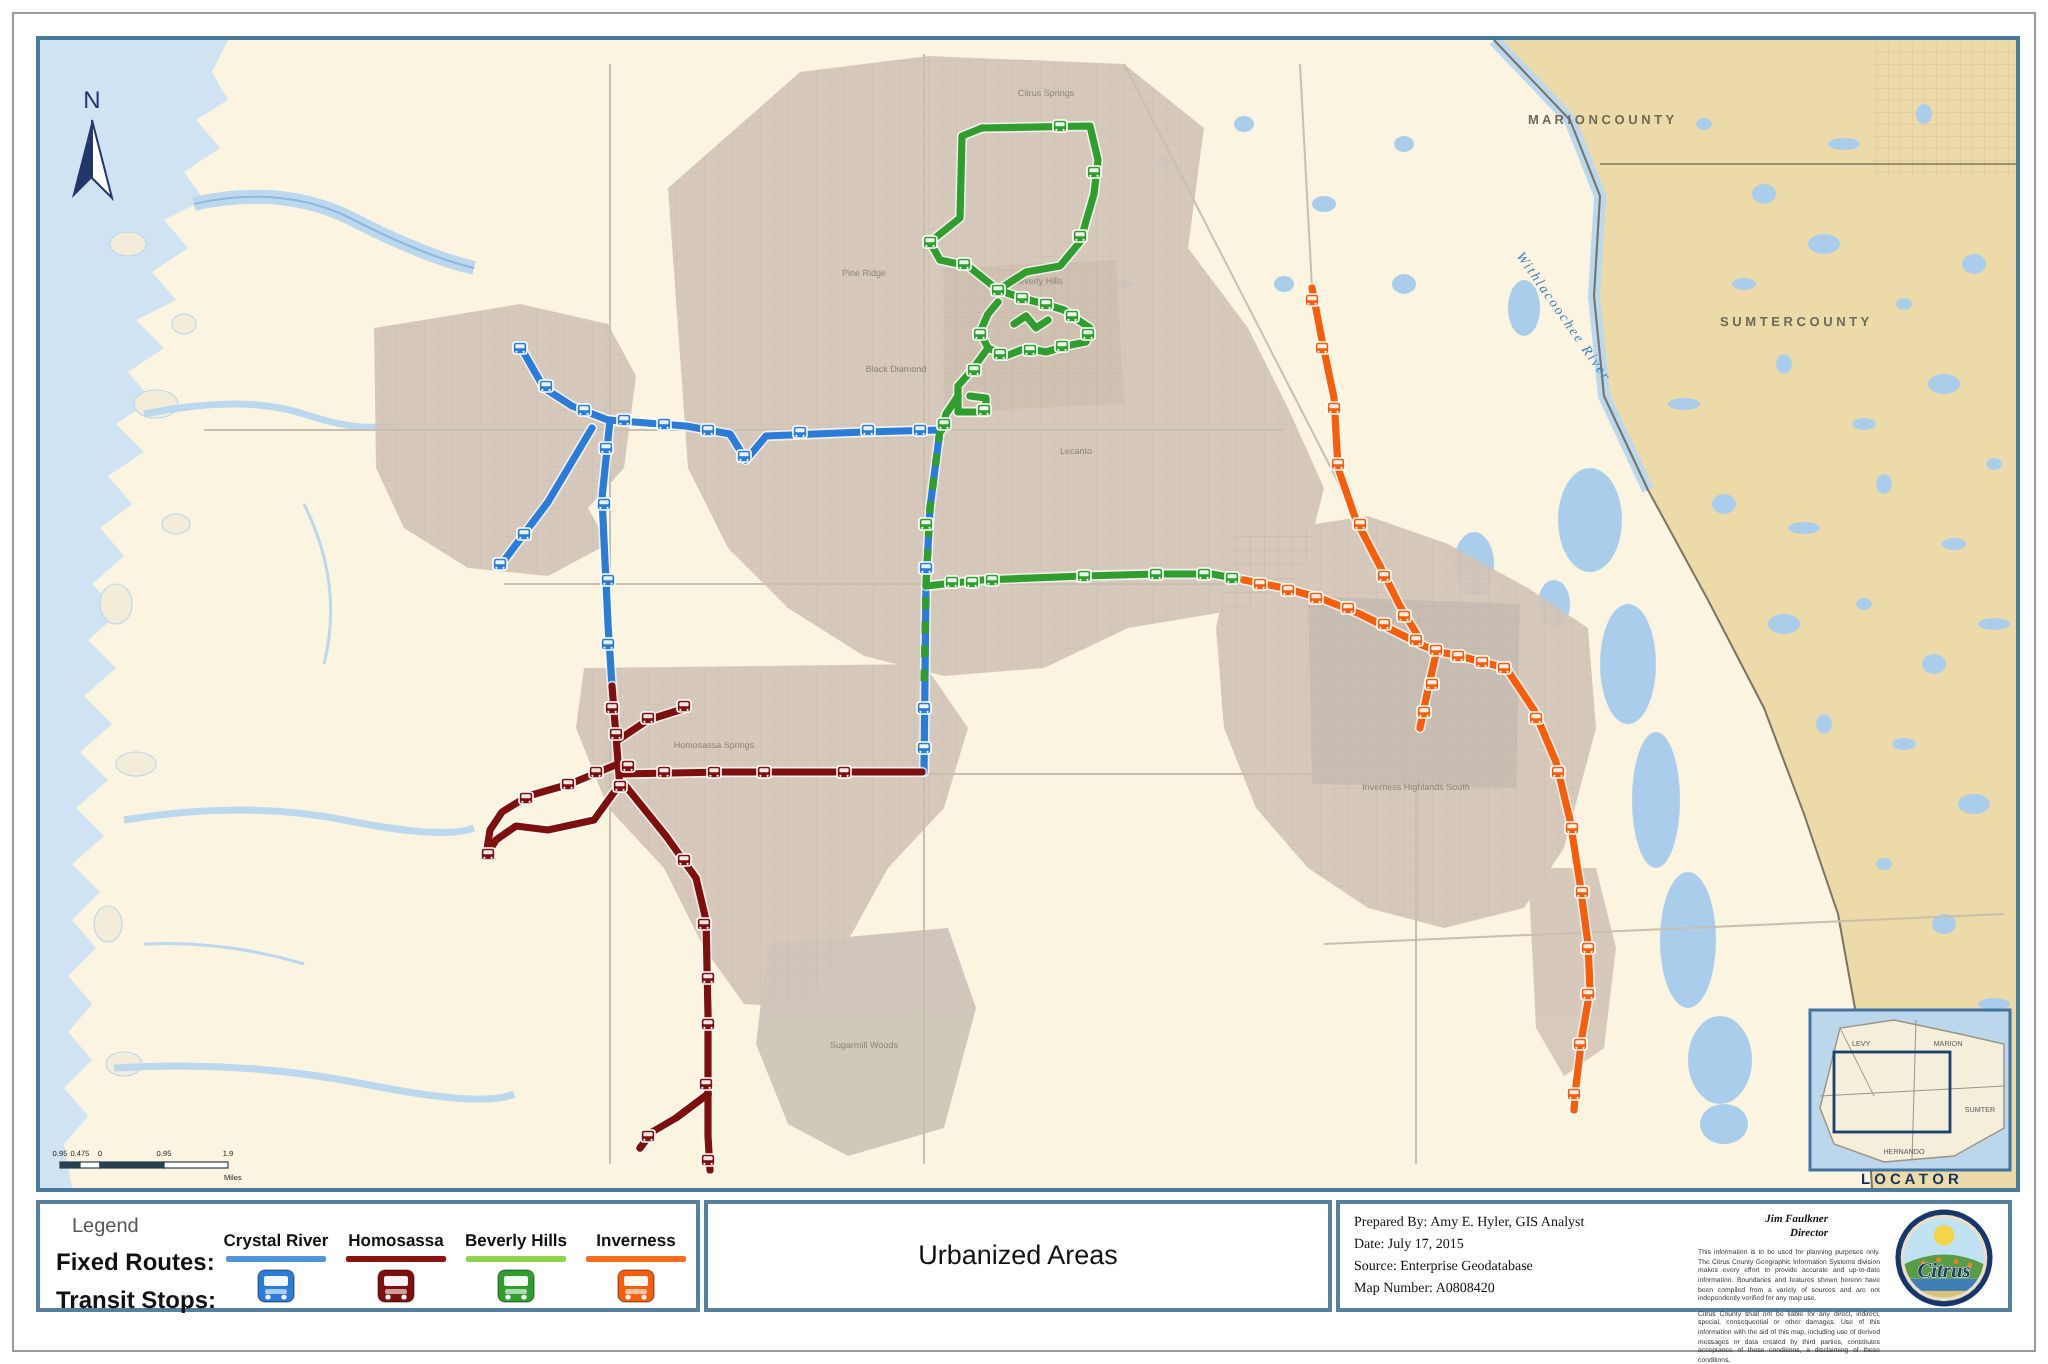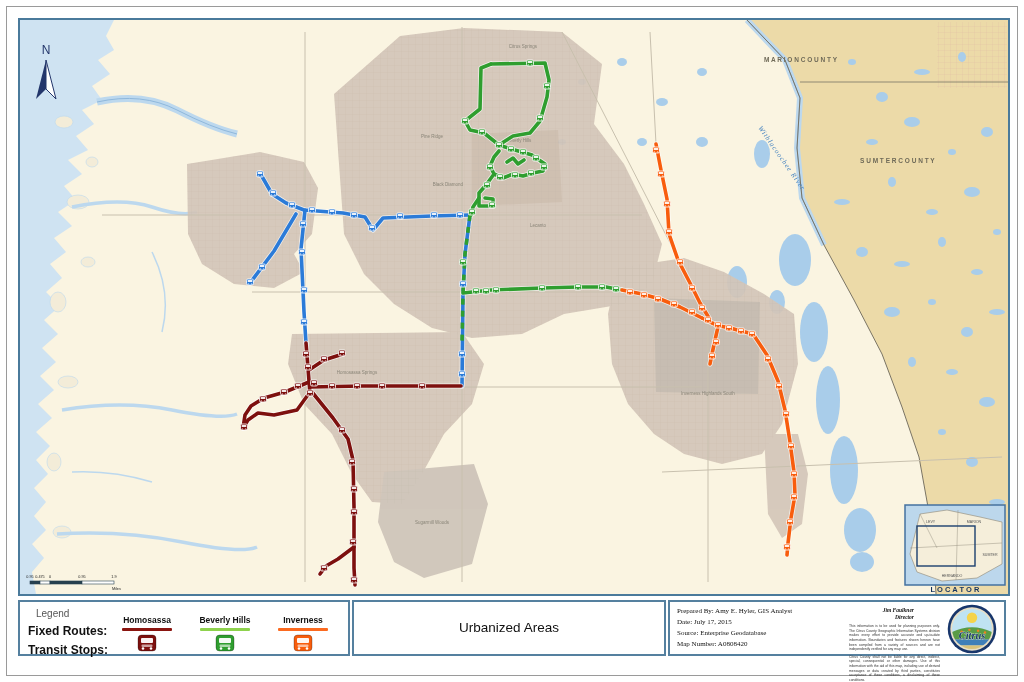--- a/index.html
+++ b/index.html
@@ -827,20 +827,31 @@
 <div class="bottom">
 
   <div class="box legend-box">
     <div class="legend-left">
       <div class="legend-title">Legend</div>
       <div class="legend-rowlabel">Fixed Routes:</div>
       <div class="legend-rowlabel">Transit Stops:</div>
     </div>
     <div class="legend-cols" id="legend-cols">
         <div class="legend-col">
+          <div class="legend-name">Crystal River</div>
+          <div class="legend-line" style="background: rgb(79, 147, 216);"></div>
+          <div class="legend-iconwrap"><svg width="20" height="18" viewBox="0 0 20 18">
+              <rect x="1" y="1" width="18" height="16" rx="3.5" fill="#2b7bd8" stroke="rgba(0,0,0,0.35)" stroke-width="0.8"></rect>
+              <rect x="4" y="4" width="12" height="5" rx="1" fill="#ffffff" opacity="0.95"></rect>
+              <rect x="4.5" y="10.5" width="11" height="2.5" rx="1" fill="#ffffff" opacity="0.6"></rect>
+              <circle cx="6" cy="14.5" r="1.3" fill="#ffffff"></circle>
+              <circle cx="14" cy="14.5" r="1.3" fill="#ffffff"></circle>
+            </svg></div>
+        </div>
+        <div class="legend-col">
           <div class="legend-name">Homosassa</div>
           <div class="legend-line" style="background: rgb(138, 21, 16);"></div>
           <div class="legend-iconwrap"><svg width="20" height="18" viewBox="0 0 20 18">
               <rect x="1" y="1" width="18" height="16" rx="3.5" fill="#7d100e" stroke="rgba(0,0,0,0.35)" stroke-width="0.8"></rect>
               <rect x="4" y="4" width="12" height="5" rx="1" fill="#ffffff" opacity="0.95"></rect>
               <rect x="4.5" y="10.5" width="11" height="2.5" rx="1" fill="#ffffff" opacity="0.6"></rect>
               <circle cx="6" cy="14.5" r="1.3" fill="#ffffff"></circle>
               <circle cx="14" cy="14.5" r="1.3" fill="#ffffff"></circle>
             </svg></div>
         </div>

